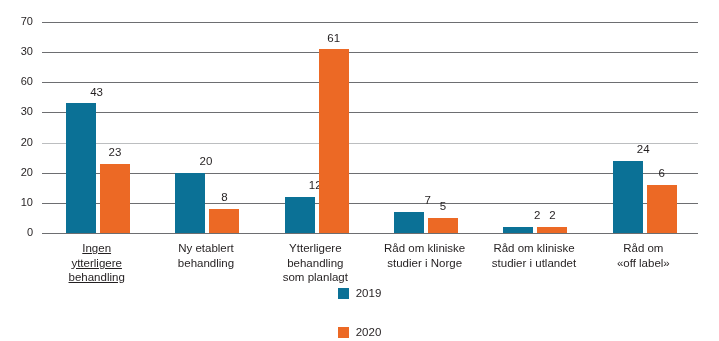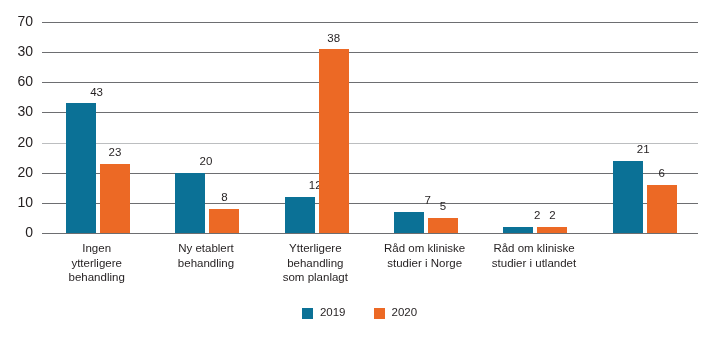--- a/index.html
+++ b/index.html
@@ -48,21 +48,21 @@
     left: 0;
     top: 0;
     width: 42px;
     height: 341px;
   }
   .y-label {
     position: absolute;
     right: 9px;
     width: 33px;
     text-align: right;
-    font-size: 14px;
+    font-size: 11px;
     line-height: 11.5px;
     color: #231f20;
   }
 
   
   .groups {
     position: absolute;
     left: 42px;
     top: 22px;
     width: 656px;
@@ -120,20 +120,21 @@
   .legend {
     position: absolute;
     left: 0;
     top: 303px;
     width: 719px;
     height: 20px;
     display: flex;
     justify-content: center;
     align-items: center;
     gap: 28px;
+    flex-direction: column;
   }
   .legend-item {
     display: flex;
     align-items: center;
     gap: 7px;
   }
   .legend-swatch {
     width: 11px;
     height: 11px;
     display: block;
@@ -181,55 +182,57 @@
       <div class="group" style="left: 109.333px; width: 109.333px;">
         <div class="bar s2019" title="2019: 20" style="height: 60.2857px; background: rgb(11, 113, 150);"></div>
         <div class="bar-value s2019" style="bottom: 65.2857px;">20</div>
         <div class="bar s2020" title="2020: 8" style="height: 24.1143px; background: rgb(236, 105, 37);"></div>
         <div class="bar-value s2020" style="bottom: 29.1143px;">8</div>
       </div>
       <div class="group" style="left: 218.667px; width: 109.333px;">
         <div class="bar s2019" title="2019: 12" style="height: 36.1714px; background: rgb(11, 113, 150);"></div>
         <div class="bar-value s2019" style="bottom: 41.1714px;">12</div>
         <div class="bar s2020" title="2020: 61" style="height: 183.871px; background: rgb(236, 105, 37);"></div>
-        <div class="bar-value s2020" style="bottom: 188.871px;">38</div>
+        <div class="bar-value s2020" style="bottom: 188.871px;">61</div>
       </div>
       <div class="group" style="left: 328px; width: 109.333px;">
         <div class="bar s2019" title="2019: 7" style="height: 21.1px; background: rgb(11, 113, 150);"></div>
         <div class="bar-value s2019" style="bottom: 26.1px;">7</div>
         <div class="bar s2020" title="2020: 5" style="height: 15.0714px; background: rgb(236, 105, 37);"></div>
         <div class="bar-value s2020" style="bottom: 20.0714px;">5</div>
       </div>
       <div class="group" style="left: 437.333px; width: 109.333px;">
         <div class="bar s2019" title="2019: 2" style="height: 6.02857px; background: rgb(11, 113, 150);"></div>
         <div class="bar-value s2019" style="bottom: 11.0286px;">2</div>
         <div class="bar s2020" title="2020: 2" style="height: 6.02857px; background: rgb(236, 105, 37);"></div>
         <div class="bar-value s2020" style="bottom: 11.0286px;">2</div>
       </div>
       <div class="group" style="left: 546.667px; width: 109.333px;">
         <div class="bar s2019" title="2019: 24" style="height: 72.3429px; background: rgb(11, 113, 150);"></div>
-        <div class="bar-value s2019" style="bottom: 77.3429px;">21</div>
+        <div class="bar-value s2019" style="bottom: 77.3429px;">24</div>
         <div class="bar s2020" title="2020: 16" style="height: 48.2286px; background: rgb(236, 105, 37);"></div>
         <div class="bar-value s2020" style="bottom: 53.2286px;">6</div>
       </div>
     </div>
 
   <div class="cat-labels">
-      <div class="cat-label" style="left: -7.33333px;">Ingen
+      <div class="cat-label" style="left: -7.33333px; text-decoration: underline;">Ingen
 ytterligere
 behandling</div>
       <div class="cat-label" style="left: 102px;">Ny etablert
 behandling</div>
       <div class="cat-label" style="left: 211.333px;">Ytterligere
 behandling
 som planlagt</div>
       <div class="cat-label" style="left: 320.667px;">Råd om kliniske
 studier i Norge</div>
       <div class="cat-label" style="left: 430px;">Råd om kliniske
 studier i utlandet</div>
+      <div class="cat-label" style="left: 539.333px;">Råd om
+«off label»</div>
     </div>
 
   <div class="legend">
       <div class="legend-item">
         <span class="legend-swatch" style="background: rgb(11, 113, 150);"></span>
         <span class="legend-text">2019</span>
       </div>
       <div class="legend-item">
         <span class="legend-swatch" style="background: rgb(236, 105, 37);"></span>
         <span class="legend-text">2020</span>

